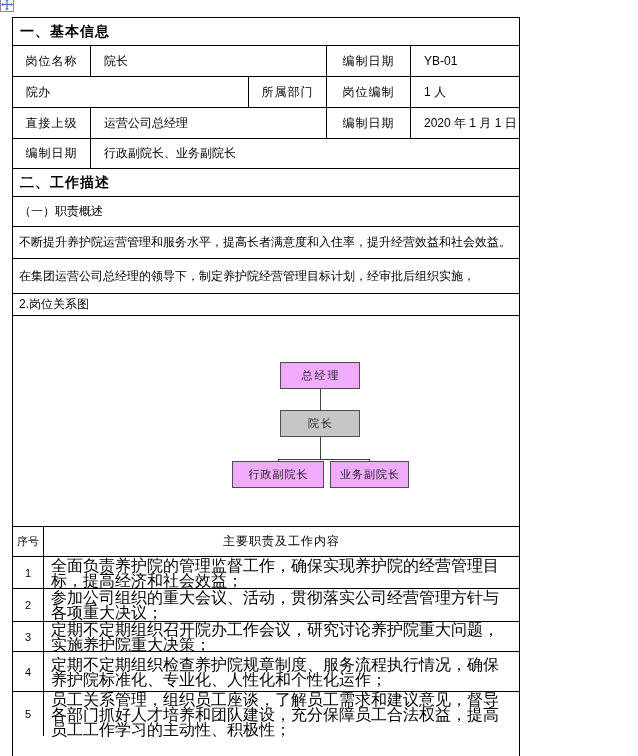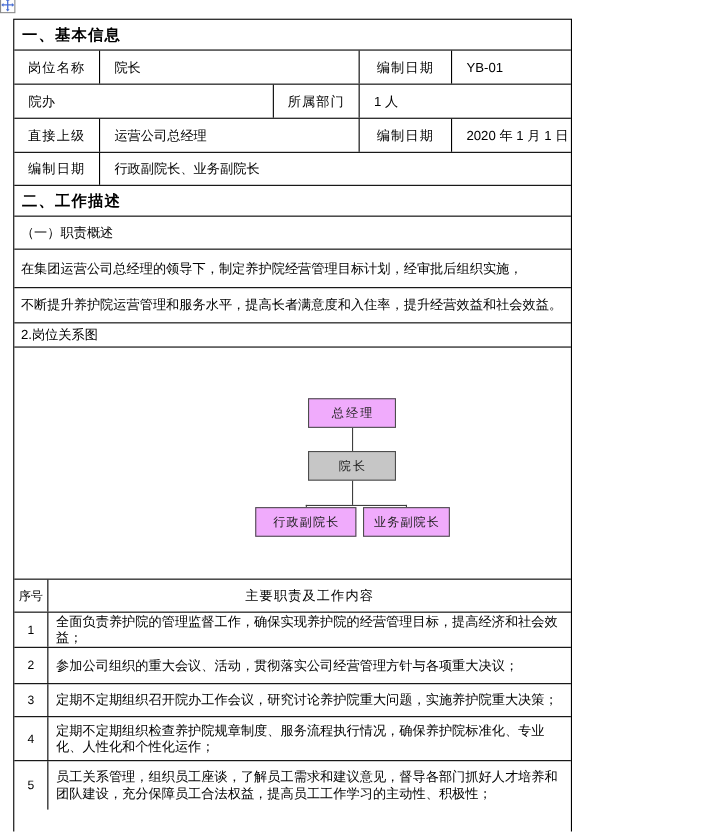--- a/index.html
+++ b/index.html
@@ -28,21 +28,21 @@
   .valwide { flex:1; padding-left:13px; font-size:12px; }
   .plain { flex:1; padding-left:6px; font-size:12px; }
   .subhead { flex:1; padding-left:6px; font-size:12px; }
 
   .h28{height:28px;} .h31{height:31px;} .h30{height:30px;} .h35{height:35px;}
   .h32{height:32px;} .h33{height:33px;} .h22{height:22px;} .h40{height:40px;}
   .h44{height:44px;}
 
   .noCol { width:31px; justify-content:center; font-size:11px; }
   .dutyHead { flex:1; justify-content:center; font-size:12px; letter-spacing:1px; }
-  .dutyText { flex:1; padding:2px 6px 2px 7px; font-size:12px; line-height:15px;
+  .dutyText { flex:1; padding:2px 6px 2px 7px; font-size:16px; line-height:15px;
     display:flex; align-items:center; }
 
   
   .chartCell { position:relative; height:211px; }
   .obox { position:absolute; border:1px solid #4d4d4d; background:#f0abfc;
     display:flex; align-items:center; justify-content:center;
     font-size:11px; color:#222; letter-spacing:2px; text-indent:2px; }
   .obox.hl { background:#c6c6c6; }
   .oline { position:absolute; background:#3f3f3f; }
 </style>
@@ -75,20 +75,21 @@
     <div class="tr h31">
       <div class="td label bR">岗位名称</div>
       <div class="td val1 bR">院长</div>
       <div class="td label2 bR">编制日期</div>
       <div class="td val2">YB-01</div>
     </div>
 
     <div class="tr h31">
       <div class="td val1 bR">院办</div>
       <div class="td label bR">所属部门</div>
+      <div class="td label2 bR">岗位编制</div>
       <div class="td val2">1 人</div>
     </div>
 
     <div class="tr h31">
       <div class="td label bR">直接上级</div>
       <div class="td val1 bR">运营公司总经理</div>
       <div class="td label2 bR">编制日期</div>
       <div class="td val2">2020 年 1 月 1 日</div>
     </div>
 
@@ -98,26 +99,26 @@
     </div>
 
     <div class="tr h28">
       <div class="td secTitle">二、工作描述</div>
     </div>
 
     <div class="tr h30">
       <div class="td subhead">（一）职责概述</div>
     </div>
 
+    <div class="tr h32">
+      <div class="td plain">不断提升养护院运营管理和服务水平，提高长者满意度和入住率，提升经营效益和社会效益。</div>
+    </div>
+
     <div class="tr h35">
       <div class="td plain">在集团运营公司总经理的领导下，制定养护院经营管理目标计划，经审批后组织实施，</div>
-    </div>
-
-    <div class="tr h32">
-      <div class="td plain">不断提升养护院运营管理和服务水平，提高长者满意度和入住率，提升经营效益和社会效益。</div>
     </div>
 
     <div class="tr h22">
       <div class="td plain">2.岗位关系图</div>
     </div>
 
     <div class="tr chartCell">
       <div class="obox" style="left:267px; top:46px; width:80px; height:27px;">总经理</div>
       <div class="oline" style="left:307px; top:73px; width:1px; height:21px;"></div>
       <div class="obox hl" style="left:267px; top:94px; width:80px; height:27px;">院长</div>

